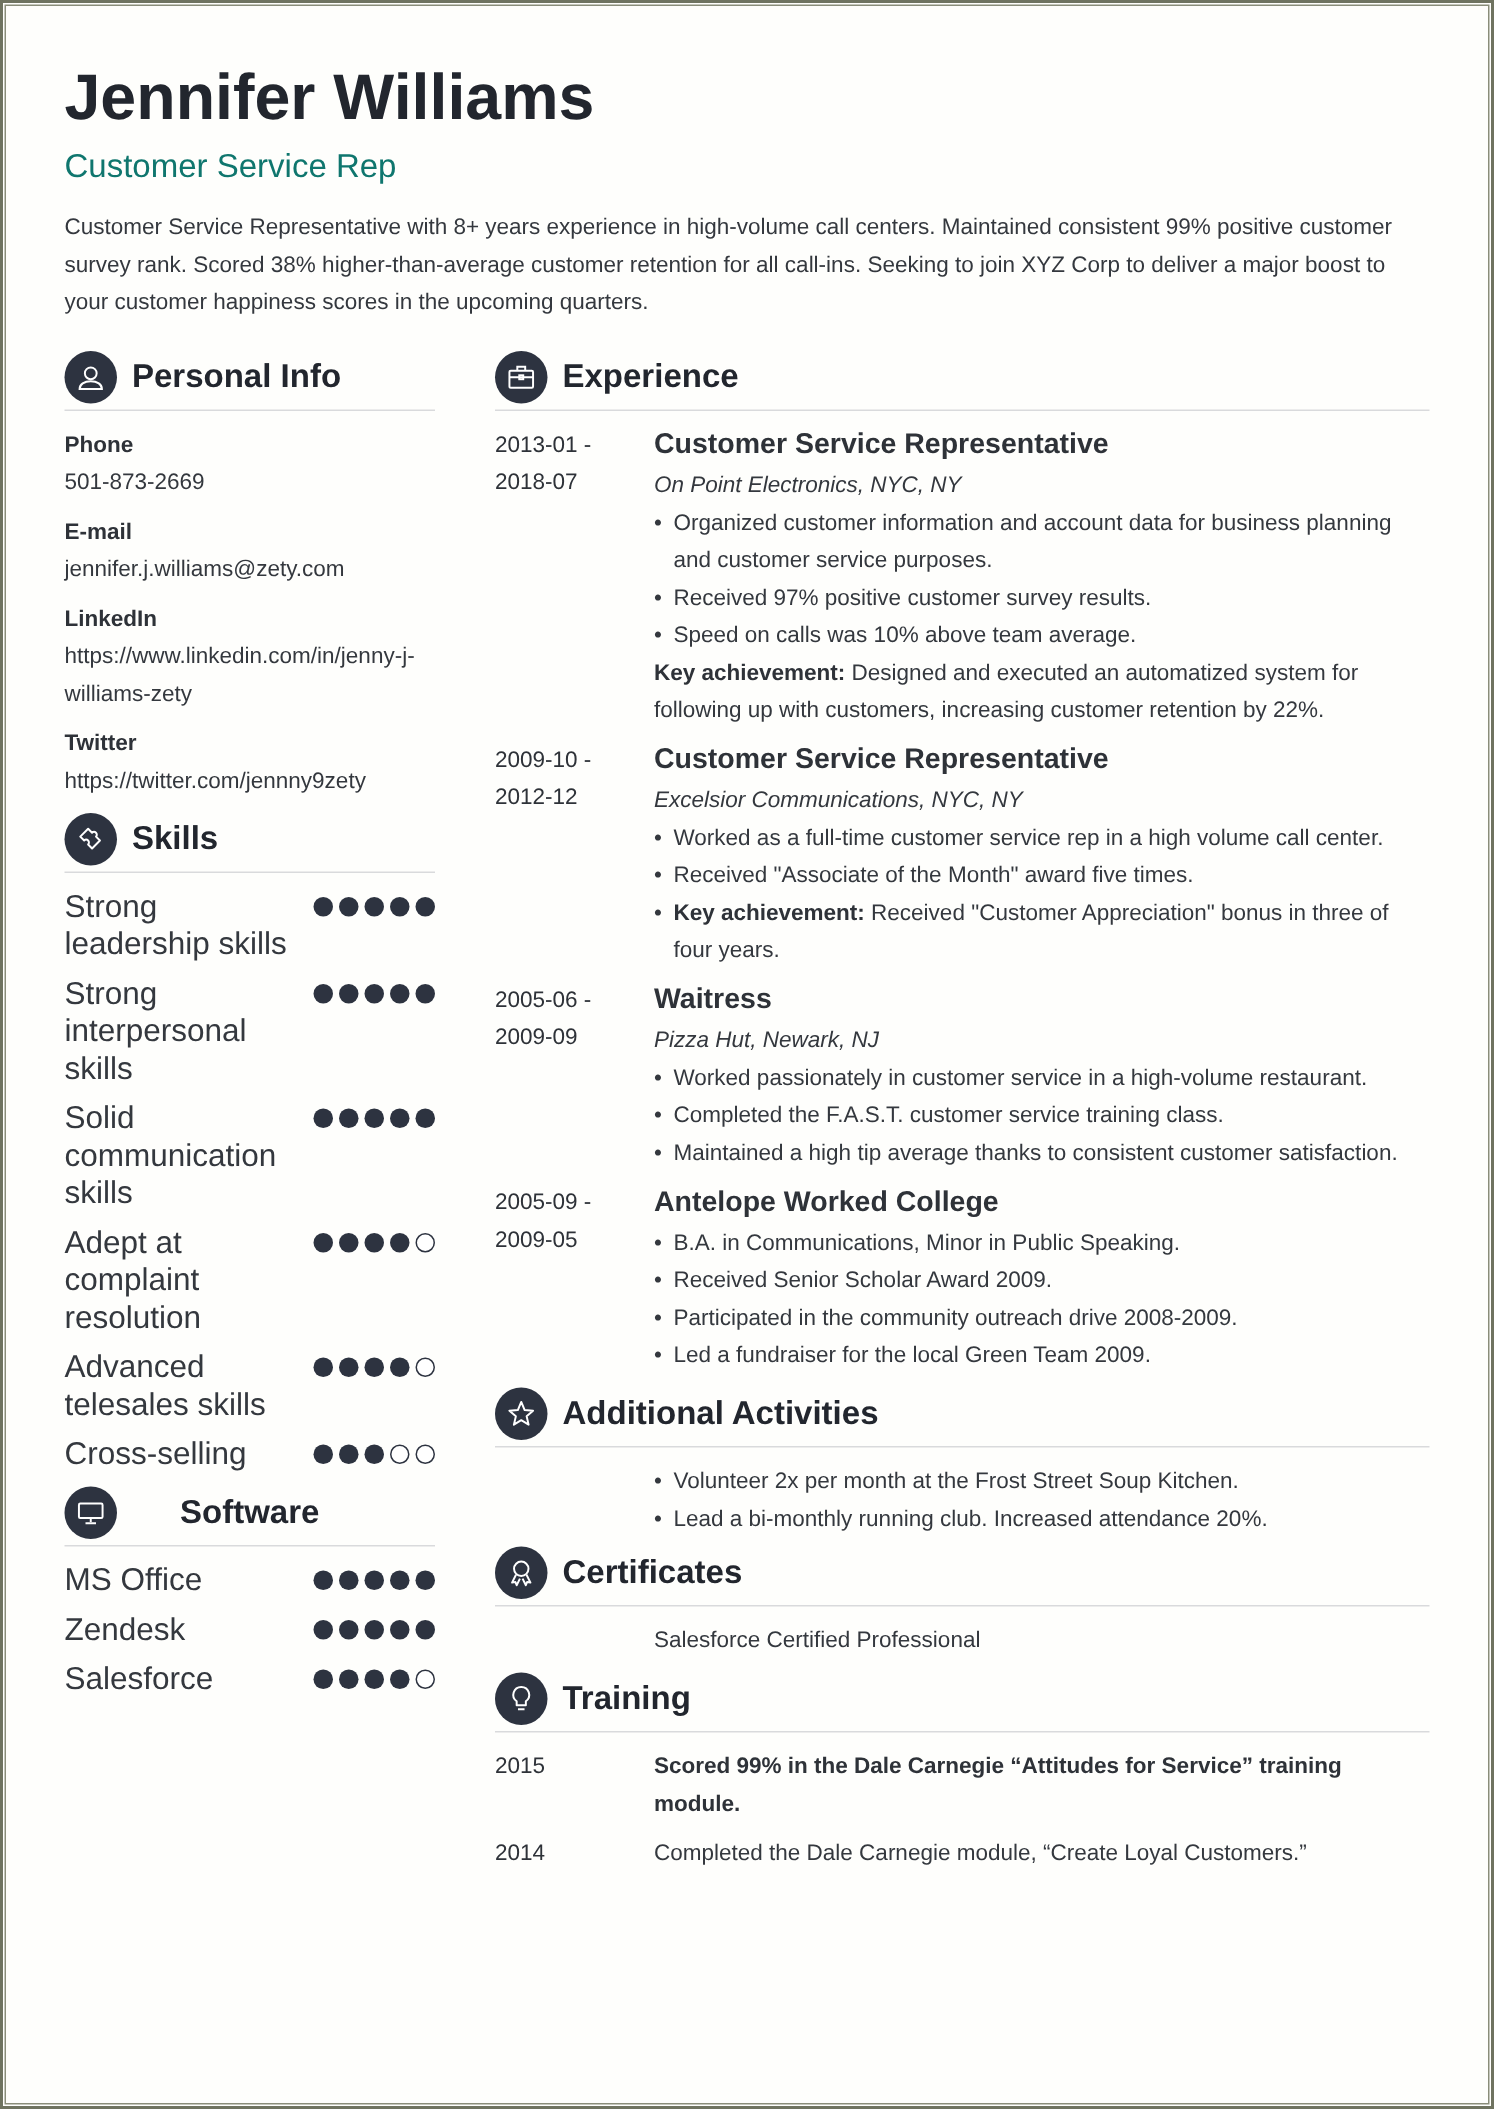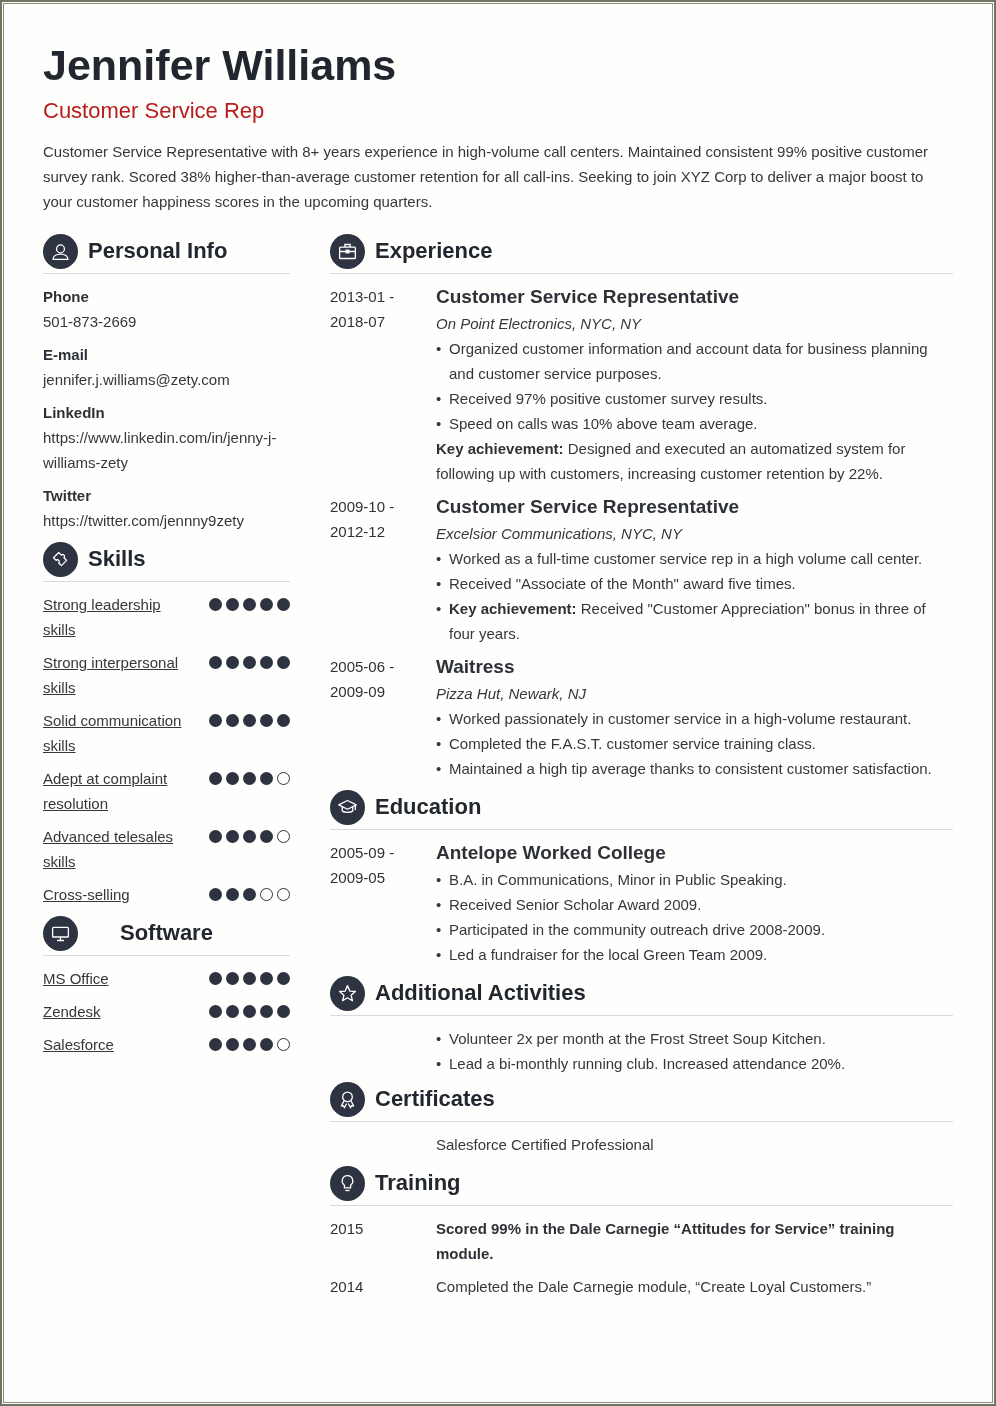--- a/index.html
+++ b/index.html
@@ -14,37 +14,37 @@
   .frame-outer {
     position: absolute; left: 0; top: 0; width: 996px; height: 1406px;
     box-sizing: border-box; border: 2px solid #6f7360;
   }
   .frame-inner {
     position: absolute; left: 3px; top: 3px; width: 990px; height: 1400px;
     box-sizing: border-box; border: 1px solid #8a8d7a;
   }
   .page { position: absolute; left: 43px; top: 38px; width: 910px; }
   .name { font-size: 43px; font-weight: bold; color: #22262e; line-height: 54px; margin: 0; }
-  .title { font-size: 22px; color: #b91c1c; margin-top: 4px; line-height: 30px; }
+  .title { font-size: 22px; color: #0f766e; margin-top: 4px; line-height: 30px; }
   .summary { font-size: 15px; line-height: 25px; color: #34383e; margin-top: 13px; width: 900px; }
 
   .cols { position: absolute; top: 195px; left: 0; width: 910px; }
   .left { position: absolute; left: 0; top: 0; width: 247px; }
   .right { position: absolute; left: 287px; top: 0; width: 623px; }
 
   .sec-head { display: flex; align-items: center; height: 36px; padding-bottom: 4px; border-bottom: 1px solid #d9dadc; margin-bottom: 10px; }
   .sec-icon { width: 35px; height: 35px; border-radius: 50%; background: #2d3340; display: flex; align-items: center; justify-content: center; margin-right: 10px; flex-shrink: 0; }
   .sec-icon svg { width: 21px; height: 21px; }
   .sec-title { font-size: 22px; font-weight: bold; color: #22262e; }
 
   .pi-label { font-size: 15px; font-weight: bold; color: #2e3238; line-height: 25px; }
   .pi-value { font-size: 15px; color: #34383e; line-height: 25px; margin-bottom: 8px; word-break: break-word; }
 
   .skill-row { display: flex; justify-content: space-between; margin-bottom: 8px; }
-  .skill-name { font-size: 15px; line-height: 25px; color: #34383e; width: 150px; text-decoration: underline; }
+  .skill-name { font-size: 21px; line-height: 25px; color: #34383e; width: 150px; }
   .dots { display: flex; gap: 4px; padding-top: 6px; }
   .dot { width: 13px; height: 13px; border-radius: 50%; background: #2d3340; box-sizing: border-box; }
   .dot.empty { background: #fff; border: 1px solid #2d3340; }
 
   .entry { display: flex; margin-bottom: 8px; }
   .entry-date { width: 106px; font-size: 15px; font-weight: normal; line-height: 25px; color: #2e3238; flex-shrink: 0; }
   .entry-body { flex: 1; }
   .entry-title { font-size: 19px; font-weight: bold; line-height: 26px; color: #2e3238; margin-bottom: 1px; }
   .entry-sub { font-size: 15px; font-style: italic; line-height: 25px; color: #34383e; }
   ul.bullets { list-style: none; margin: 0; padding: 0; }
@@ -258,30 +258,20 @@
           <div class="entry-title">Waitress</div>
           <div class="entry-sub">Pizza Hut, Newark, NJ</div>
           <ul class="bullets">
             <li>Worked passionately in customer service in a high-volume restaurant.</li>
             <li>Completed the F.A.S.T. customer service training class.</li>
             <li>Maintained a high tip average thanks to consistent customer satisfaction.</li>
           </ul>
         </div>
       </div>
 
-      <div class="sec-head">
-        <span class="sec-icon">
-          <svg viewBox="0 0 24 24" fill="none" stroke="#fff" stroke-width="1.5" stroke-linejoin="round">
-              <path d="M2 9l10-5 10 5-10 5z"></path>
-              <path d="M6 11v5c2 2 10 2 12 0v-5"></path>
-              <path d="M21 9v6"></path>
-            </svg>
-        </span>
-        <span class="sec-title">Education</span>
-      </div>
       <div class="entry">
         <div class="entry-date">
           <div>2005-09 -</div>
           <div>2009-05</div>
         </div>
         <div class="entry-body">
           <div class="entry-title">Antelope Worked College</div>
           <ul class="bullets">
             <li>B.A. in Communications, Minor in Public Speaking.</li>
             <li>Received Senior Scholar Award 2009.</li>

